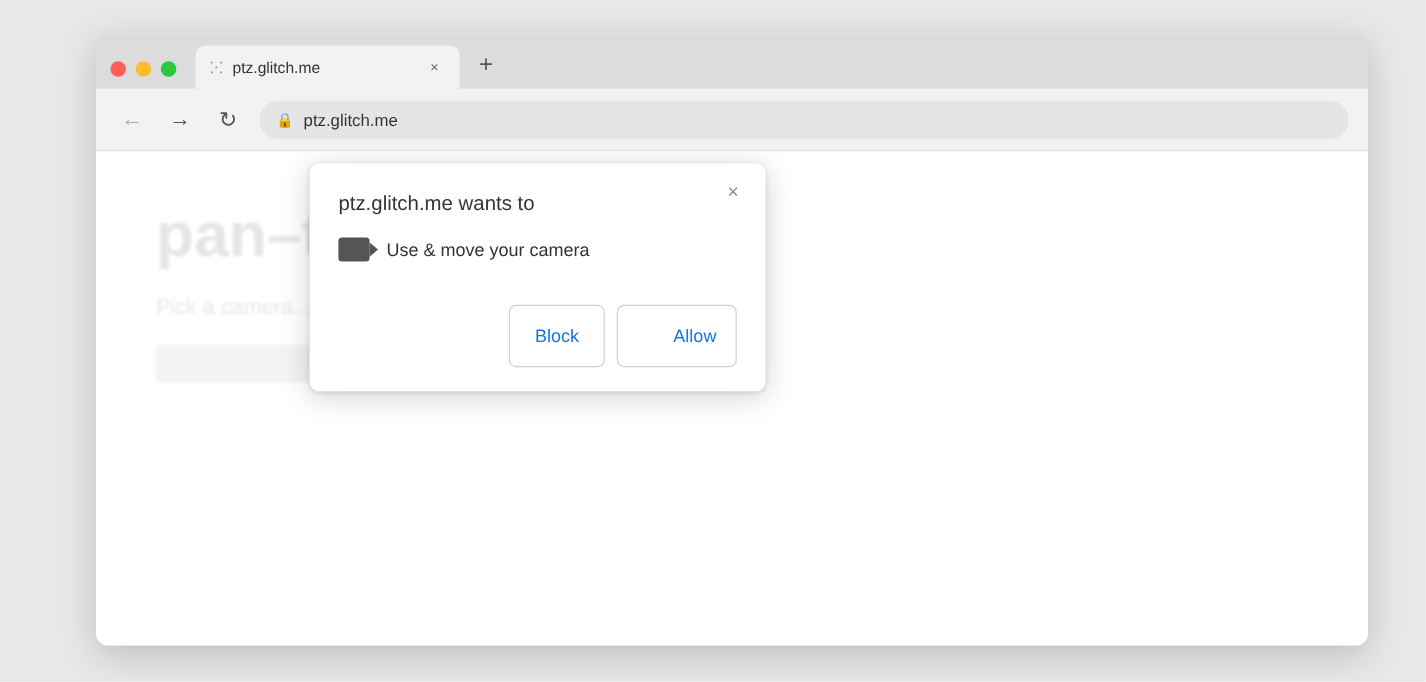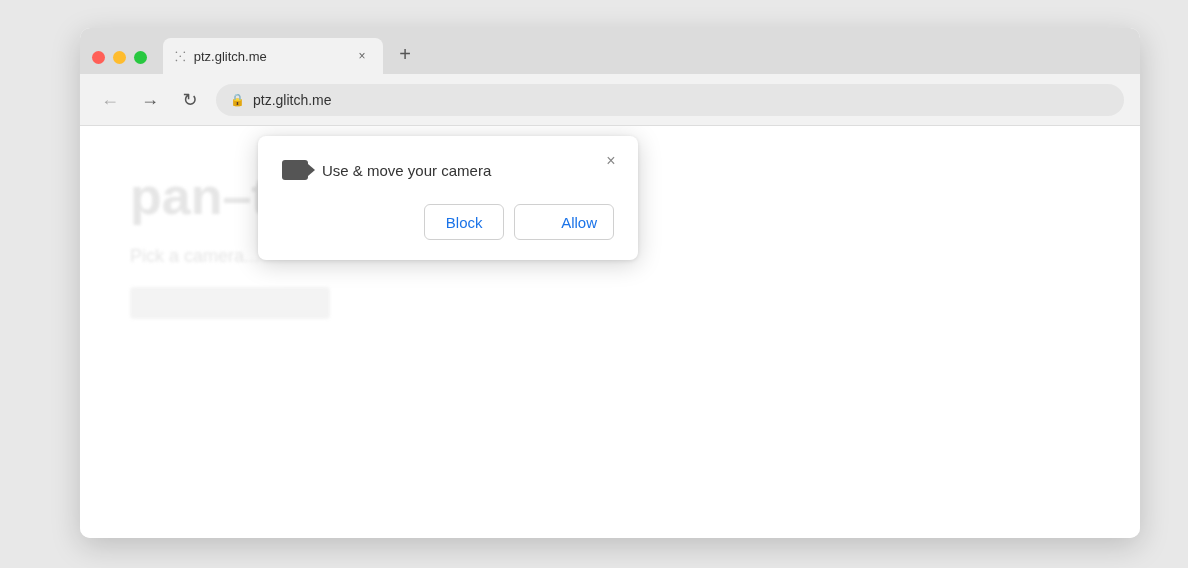--- a/index.html
+++ b/index.html
@@ -223,21 +223,21 @@
       color: #333;
       margin-bottom: 18px;
       font-weight: 400;
       padding-right: 24px;
     }
 
     .popup-permission-row {
       display: flex;
       align-items: center;
       gap: 14px;
-      margin-bottom: 24px;
+      margin-bottom: 36px;
     }
 
     .camera-icon-box {
       width: 26px;
       height: 20px;
       background: #555;
       border-radius: 3px;
       position: relative;
       display: flex;
       align-items: center;
@@ -263,21 +263,21 @@
       color: #333;
     }
 
     .popup-buttons {
       display: flex;
       justify-content: flex-end;
       gap: 10px;
     }
 
     .btn-block, .btn-allow {
-      height: 36px;
+      height: 52px;
       min-width: 80px;
       border: 1.5px solid #d0d0d0;
       border-radius: 6px;
       background: #fff;
       font-size: 15px;
       cursor: pointer;
       padding: 0 16px;
       font-family: inherit;
     }
 
@@ -323,20 +323,21 @@
 
     <div class="page-content">
       <div class="page-heading">pan–til</div>
       <div class="page-subtext">Pick a camera...</div>
       <div class="page-input-mock"></div>
     </div>
 
     <div class="permission-popup">
       <div class="popup-close">×</div>
 
+      <div class="popup-title">ptz.glitch.me wants to</div>
 
       <div class="popup-permission-row">
         <div class="camera-icon-box"></div>
         <span class="permission-label">Use &amp; move your camera</span>
       </div>
 
       <div class="popup-buttons">
         <button class="btn-block">Block</button>
         <button class="btn-allow">Allow</button>
       </div>

